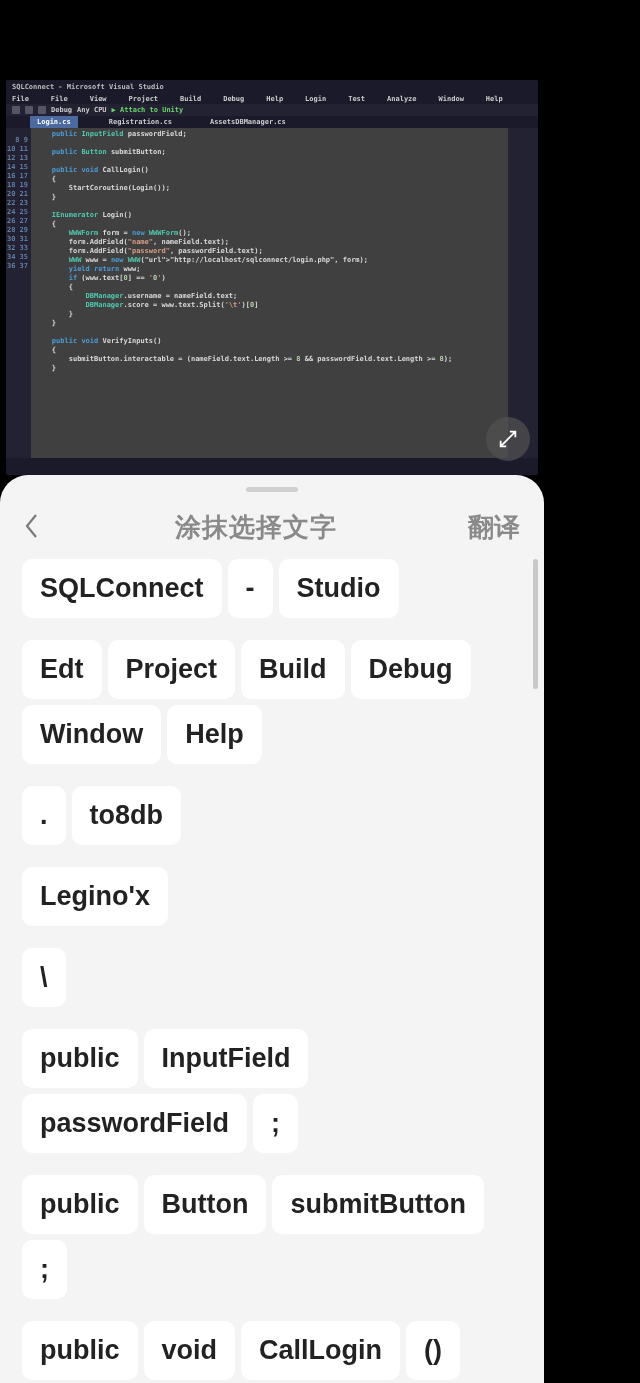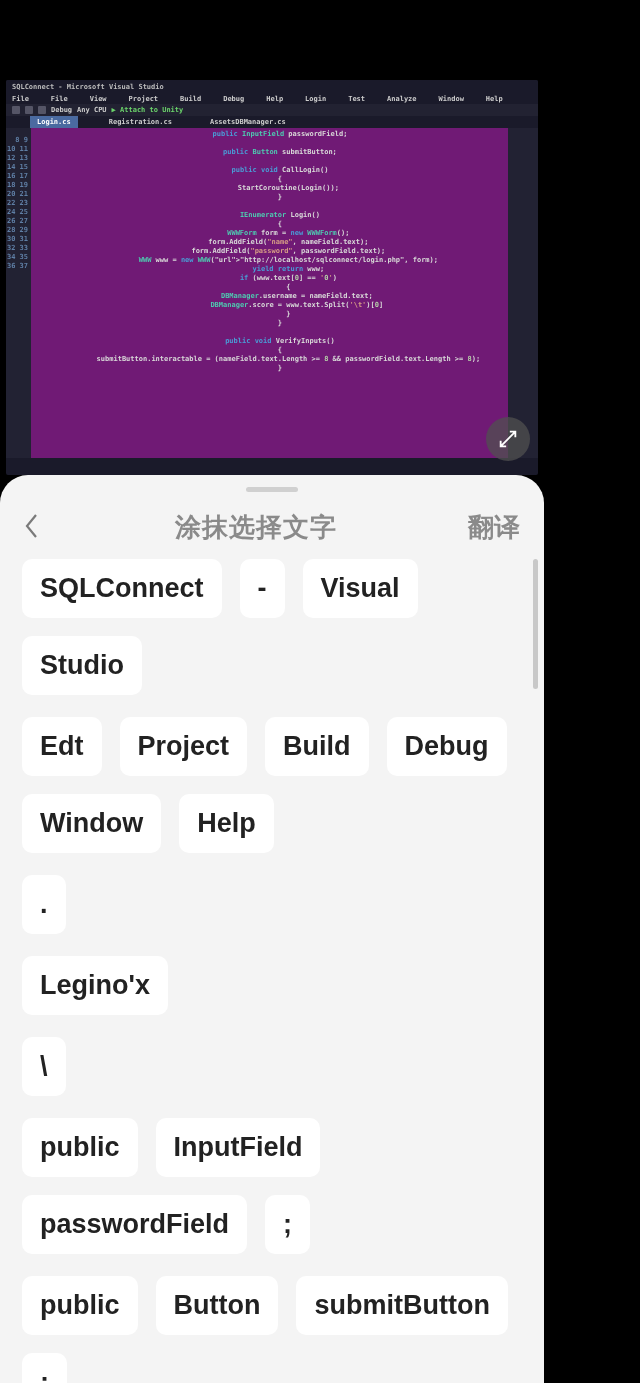--- a/index.html
+++ b/index.html
@@ -10,39 +10,39 @@
   .monitor{margin:0 6px;height:395px;background:#1a1a2a;border-radius:2px;position:relative;overflow:hidden;font-family:Consolas,monospace;}
   .vs-title{font-size:7px;color:#bbb;padding:3px 6px;background:#1a1a2a;}
   .vs-menu{font-size:7px;color:#ccc;padding:1px 6px;background:#1a1a2a;display:flex;gap:22px;}
   .vs-toolbar{font-size:7px;color:#ccc;padding:2px 6px;background:#222232;display:flex;gap:5px;align-items:center;}
   .vs-tb-icon{width:8px;height:8px;background:#556;border-radius:1px;}
   .vs-tabs{display:flex;font-size:7px;}
   .vs-tab{padding:2px 7px;color:#ccc;background:#1a1a2a;margin-left:24px;}
   .vs-tab.active{background:#4a6aa0;color:#fff;}
   .vs-body{display:flex;height:330px;}
   .gutter{width:22px;background:#222233;color:#5f7fa5;font-size:7px;text-align:right;padding:8px 3px 0 0;line-height:9px;}
-  .code{flex:1;background:#701a75;color:#d8d8d8;font-size:7px;line-height:9px;padding:2px 0 0 4px;white-space:pre;overflow:hidden;text-align:center;}
+  .code{flex:1;background:#404040;color:#d8d8d8;font-size:7px;line-height:9px;padding:2px 0 0 4px;white-space:pre;overflow:hidden;}
   .code .kw{color:#4a9cd6;}
   .code .ty{color:#4ec9b0;}
   .code .str{color:#d69d85;}
   .code .num{color:#b5cea8;}
   .side-panel{width:30px;background:#222233;}
   .expand-btn{position:absolute;right:14px;bottom:14px;width:44px;height:44px;border-radius:22px;background:rgba(80,80,80,0.75);display:flex;align-items:center;justify-content:center;}
   .expand-btn svg{width:22px;height:22px;stroke:#fff;stroke-width:2;fill:none;}
   
   .sheet{flex:1;background:#f4f4f4;border-top-left-radius:28px;border-top-right-radius:28px;display:flex;flex-direction:column;position:relative;}
   .grab{width:52px;height:5px;background:#d0d0d0;border-radius:3px;margin:12px auto 0;}
   .sheet-header{display:flex;align-items:center;justify-content:space-between;padding:18px 24px 8px 24px;gap:17px;}
   .back-chev{width:20px;}
   .back-chev svg{width:16px;height:26px;stroke:#7a7a7a;stroke-width:2.2;fill:none;}
   .sheet-title{font-size:26px;color:#8a8a8a;letter-spacing:1px;}
   .translate{font-size:26px;color:#8a8a8a;}
   .tokens-wrap{flex:1;overflow:hidden;position:relative;padding:6px 22px 0 22px;}
   .tokens{display:flex;flex-direction:column;gap:22px;}
-  .row{display:flex;flex-wrap:wrap;gap:18px;}
+  .row{display:flex;flex-wrap:wrap;gap:6px;}
   .tok{background:#fff;border-radius:10px;padding:16px 18px;font-size:27px;color:#222;line-height:1;white-space:nowrap;}
   .scrollbar{position:absolute;right:6px;top:6px;width:5px;height:130px;background:#c8c8c8;border-radius:3px;}
   
   .actions{height:120px;background:#f4f4f4;display:flex;justify-content:space-around;align-items:flex-start;padding-top:6px;}
   .action{display:flex;flex-direction:column;align-items:center;gap:6px;color:#8a8a8a;font-size:20px;}
   .action svg{width:34px;height:30px;stroke:#8a8a8a;stroke-width:1.8;fill:none;}
 </style>
 </head>
 <body>
 
@@ -158,33 +158,33 @@
           </svg>
       </div>
       <div class="sheet-title">涂抹选择文字</div>
       <div class="translate">翻译</div>
     </div>
     <div class="tokens-wrap">
       <div class="tokens" id="tokens">
           <div class="row">
             <div class="tok">SQLConnect</div>
             <div class="tok">-</div>
-            <div class="tok">Visual</div>
             <div class="tok">Studio</div>
           </div>
           <div class="row">
             <div class="tok">Edt</div>
             <div class="tok">Project</div>
             <div class="tok">Build</div>
             <div class="tok">Debug</div>
             <div class="tok">Window</div>
             <div class="tok">Help</div>
           </div>
           <div class="row">
             <div class="tok">.</div>
+            <div class="tok">to8db</div>
           </div>
           <div class="row">
             <div class="tok">Legino'x</div>
           </div>
           <div class="row">
             <div class="tok">\</div>
           </div>
           <div class="row">
             <div class="tok">public</div>
             <div class="tok">InputField</div>

